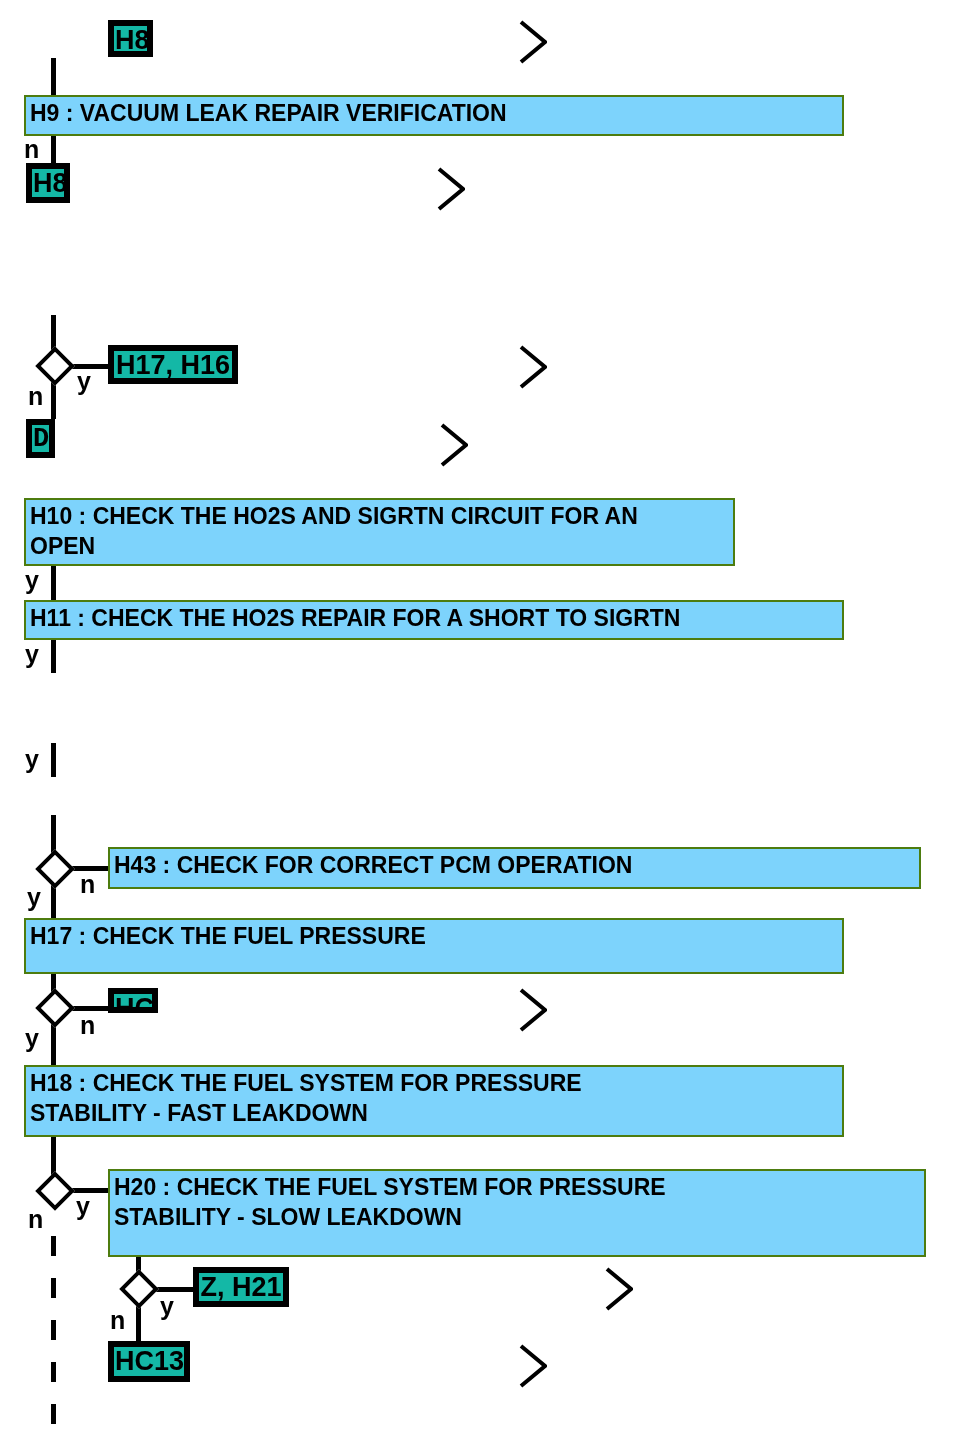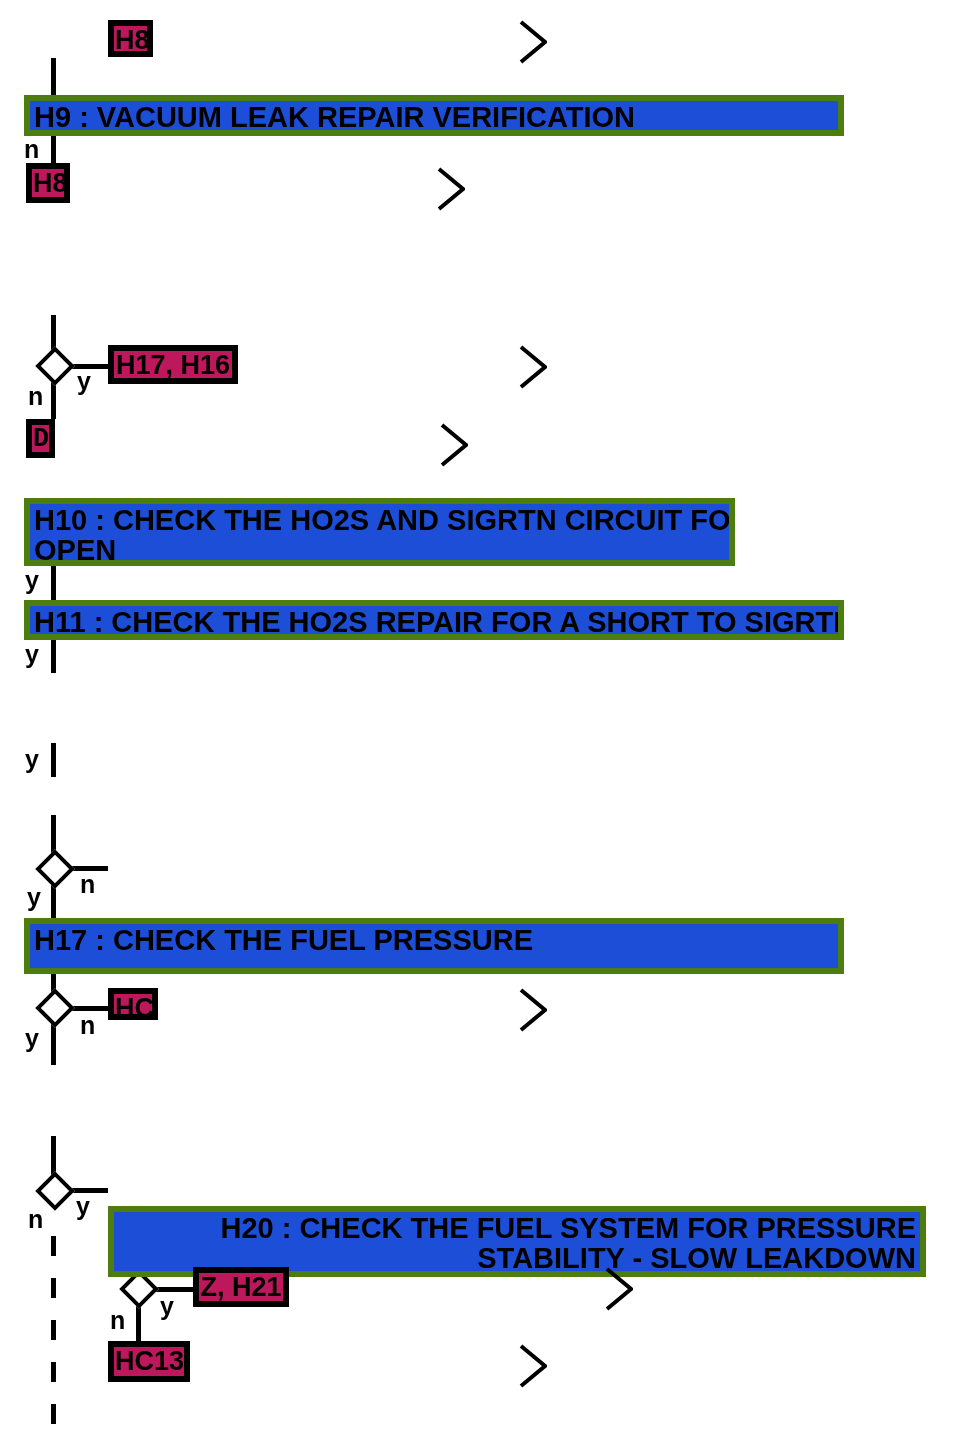--- a/index.html
+++ b/index.html
@@ -1,26 +1,26 @@
 <!DOCTYPE html>
 <html><head>
 <meta charset="utf-8">
 <style>
   html,body{margin:0;padding:0;background:#fff;}
   #canvas{
     position:relative;width:960px;height:1456px;background:#fff;
     font-family:"Liberation Sans",sans-serif;color:#000;overflow:hidden;
   }
   .box{
-    position:absolute;box-sizing:border-box;border:6px solid #4d7c0f;background:#1d4ed8;
-    font-weight:bold;font-size:29px;line-height:30px;padding:1px 4px;
+    position:absolute;box-sizing:border-box;border:2px solid #4d7c0f;background:#7dd3fc;
+    font-weight:bold;font-size:23px;line-height:30px;padding:1px 4px;
     white-space:pre;overflow:hidden;
   }
   .sbox{
-    position:absolute;box-sizing:border-box;border:6px solid #000;background:#be185d;
+    position:absolute;box-sizing:border-box;border:6px solid #000;background:#14b8a6;
     font-weight:bold;font-size:27px;line-height:28px;padding:0 1px;
     text-align:center;white-space:pre;overflow:hidden;
   }
   .vline{position:absolute;width:5px;background:#000;}
   .hline{position:absolute;height:5px;background:#000;}
   .dline{
     position:absolute;width:5px;
     background:repeating-linear-gradient(to bottom,#000 0 20px,transparent 20px 42px);
   }
   .diamond{
@@ -64,23 +64,26 @@
   <div class="diamond" style="left:125px;top:1275px;"></div>
 
   <div class="sbox" style="left:108px;top:20px;width:45px;height:37px;">H8</div>
   <div class="box" style="left:24px;top:95px;width:820px;height:41px;">H9 : VACUUM LEAK REPAIR VERIFICATION</div>
   <div class="sbox" style="left:26px;top:163px;width:44px;height:40px;">H8</div>
   <div class="sbox" style="left:108px;top:345px;width:130px;height:39px;">H17, H16</div>
   <div class="sbox" style="left:26px;top:419px;width:29px;height:39px;font-family:Liberation Mono, monospace;">DN</div>
   <div class="box" style="left:24px;top:498px;width:711px;height:68px;">H10 : CHECK THE HO2S AND SIGRTN CIRCUIT FOR AN
 OPEN</div>
   <div class="box" style="left:24px;top:600px;width:820px;height:40px;">H11 : CHECK THE HO2S REPAIR FOR A SHORT TO SIGRTN</div>
+  <div class="box" style="left:108px;top:847px;width:813px;height:42px;">H43 : CHECK FOR CORRECT PCM OPERATION</div>
   <div class="box" style="left:24px;top:918px;width:820px;height:56px;">H17 : CHECK THE FUEL PRESSURE</div>
-  <div class="sbox" style="left:108px;top:988px;width:50px;height:32px;">HC</div>
-  <div class="box" style="left:108px;top:1206px;width:818px;height:71px;text-align:right;">H20 : CHECK THE FUEL SYSTEM FOR PRESSURE
+  <div class="sbox" style="left:108px;top:988px;width:50px;height:25px;">HC</div>
+  <div class="box" style="left:24px;top:1065px;width:820px;height:72px;">H18 : CHECK THE FUEL SYSTEM FOR PRESSURE
+STABILITY - FAST LEAKDOWN</div>
+  <div class="box" style="left:108px;top:1169px;width:818px;height:88px;">H20 : CHECK THE FUEL SYSTEM FOR PRESSURE
 STABILITY - SLOW LEAKDOWN</div>
   <div class="sbox" style="left:193px;top:1267px;width:96px;height:40px;">Z, H21</div>
   <div class="sbox" style="left:108px;top:1341px;width:82px;height:41px;">HC13</div>
 
   <div class="lbl" style="left:24px;top:137px;">n</div>
   <div class="lbl" style="left:77px;top:369px;">y</div>
   <div class="lbl" style="left:28px;top:384px;">n</div>
   <div class="lbl" style="left:25px;top:568px;">y</div>
   <div class="lbl" style="left:25px;top:642px;">y</div>
   <div class="lbl" style="left:25px;top:747px;">y</div>

